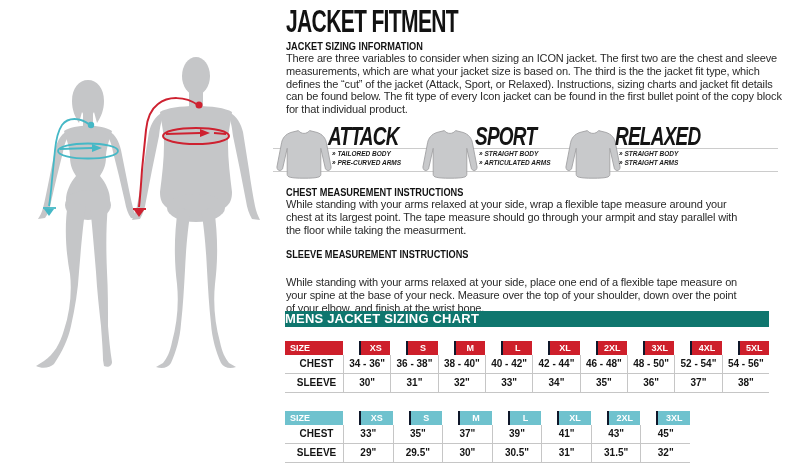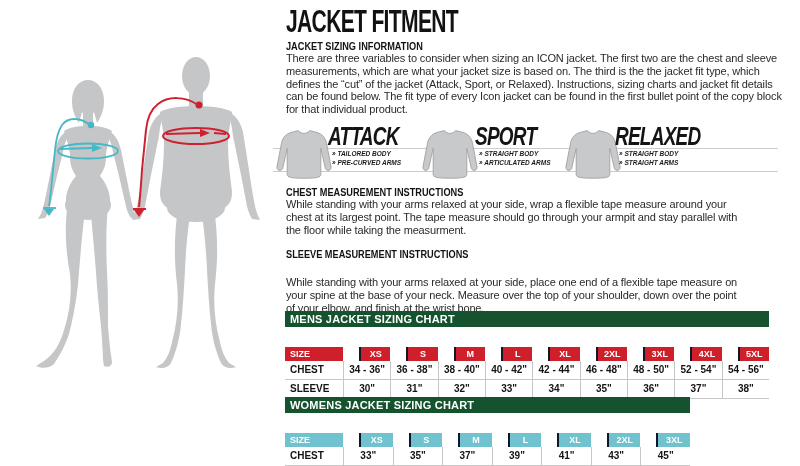--- a/index.html
+++ b/index.html
@@ -21,35 +21,35 @@
   .fit-name{position:absolute;font-size:25px;font-weight:bold;font-style:italic;color:#141414;
             letter-spacing:-1px;transform:scaleX(0.76);transform-origin:left top;white-space:nowrap;top:1px;}
   .fit-bullets{position:absolute;top:29px;margin:0;padding:0;list-style:none;}
   .fit-bullets li{font-size:6.5px;font-weight:bold;font-style:italic;line-height:8.5px;
                   color:#1a1a1a;white-space:nowrap;}
   .fit-bullets li::before{content:"» ";}
   .jacket{position:absolute;top:3px;}
 
   
   .sizing-table{position:absolute;}
-  .tbar{background:#14532d;color:#ffffff;font-weight:bold;font-size:11px;height:16px;
-        line-height:16px;padding-left:5px;letter-spacing:0.2px;}
+  .tbar{background:#0f766e;color:#ffffff;font-weight:bold;font-size:13px;height:16px;
+        line-height:16px;letter-spacing:0.2px;}
   .thead,.trow{display:grid;}
   .mens .thead,.mens .trow{grid-template-columns:58px repeat(9,1fr);}
   .womens .thead,.womens .trow{grid-template-columns:58px repeat(7,1fr);}
-  .thead{margin-top:20px;gap:16px;}
+  .thead{margin-top:14px;gap:16px;}
   .hcell{color:#fff;font-weight:bold;font-size:9px;text-align:center;height:14px;line-height:14px;}
   .mens .hcell{background:#ce1f2b;}
   .womens .hcell{background:#6fc2ce;}
   .hcell + .hcell{border-left:2px solid #0f172a;}
   .hcell.first{text-align:left;padding-left:5px;}
   .trow{border-bottom:1px solid #c6c6c6;}
   .tcell{font-size:10px;font-weight:bold;color:#141414;text-align:center;height:18px;line-height:18px;}
   .tcell + .tcell{border-left:1px solid #c6c6c6;}
-  .tcell.rowlabel{text-align:left;padding-left:5px;}
+  .tcell.rowlabel{text-align:center;padding-left:5px;}
 </style>
 </head>
 <body>
 
 <svg class="abs" style="left:0;top:0;" width="285" height="400" viewBox="0 0 285 400">
 
   <g fill="#c5c6c8">
 
     <g>
       <path d="M72,101 C72,88 79,80 88,80 C97,80 104,88 104,101 C104,110 101,117 97,123 L94,112 C92,117 84,117 82,112 L79,123 C75,117 72,110 72,101 Z"></path>
@@ -183,21 +183,20 @@
     <div class="tcell">33"</div>
     <div class="tcell">34"</div>
     <div class="tcell">35"</div>
     <div class="tcell">36"</div>
     <div class="tcell">37"</div>
     <div class="tcell">38"</div>
   </div>
 </div>
 
 <div class="sizing-table womens" style="left:285px;top:397px;width:405px;">
-  <div class="tbar">WOMENS JACKET SIZING CHART</div>
   <div class="thead">
     <div class="hcell first">SIZE</div>
     <div class="hcell">XS</div>
     <div class="hcell">S</div>
     <div class="hcell">M</div>
     <div class="hcell">L</div>
     <div class="hcell">XL</div>
     <div class="hcell">2XL</div>
     <div class="hcell">3XL</div>
   </div>

